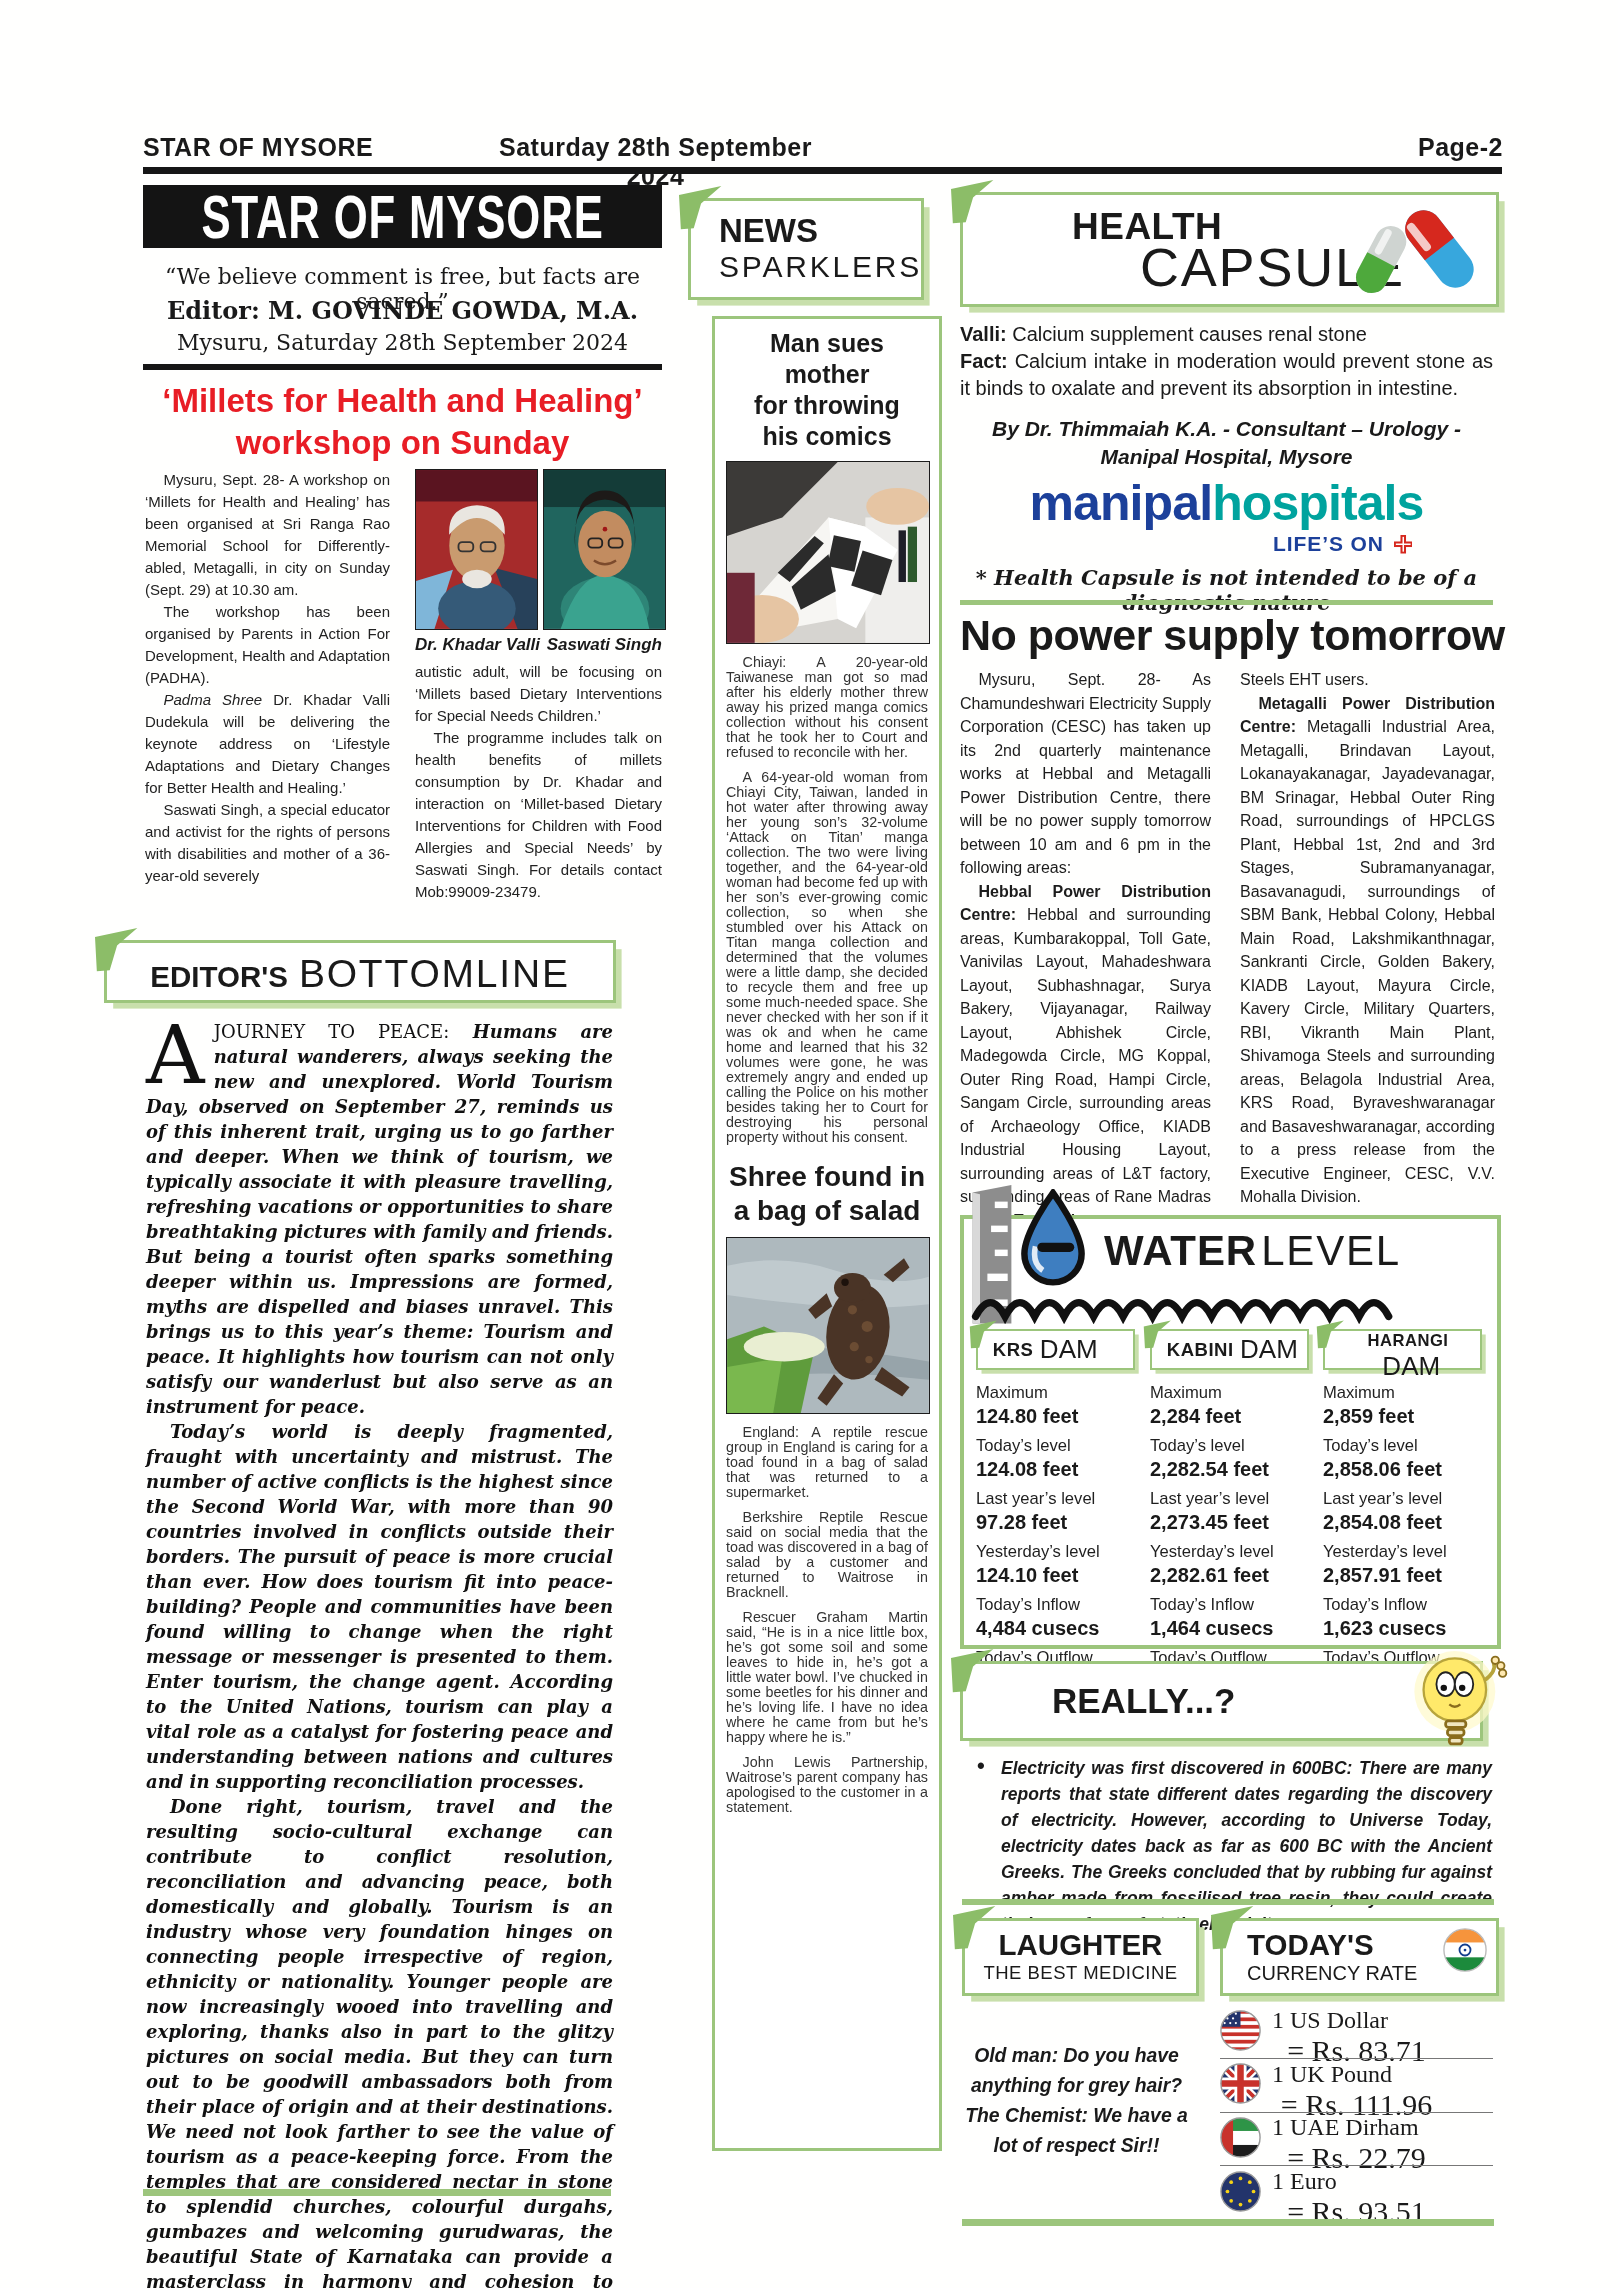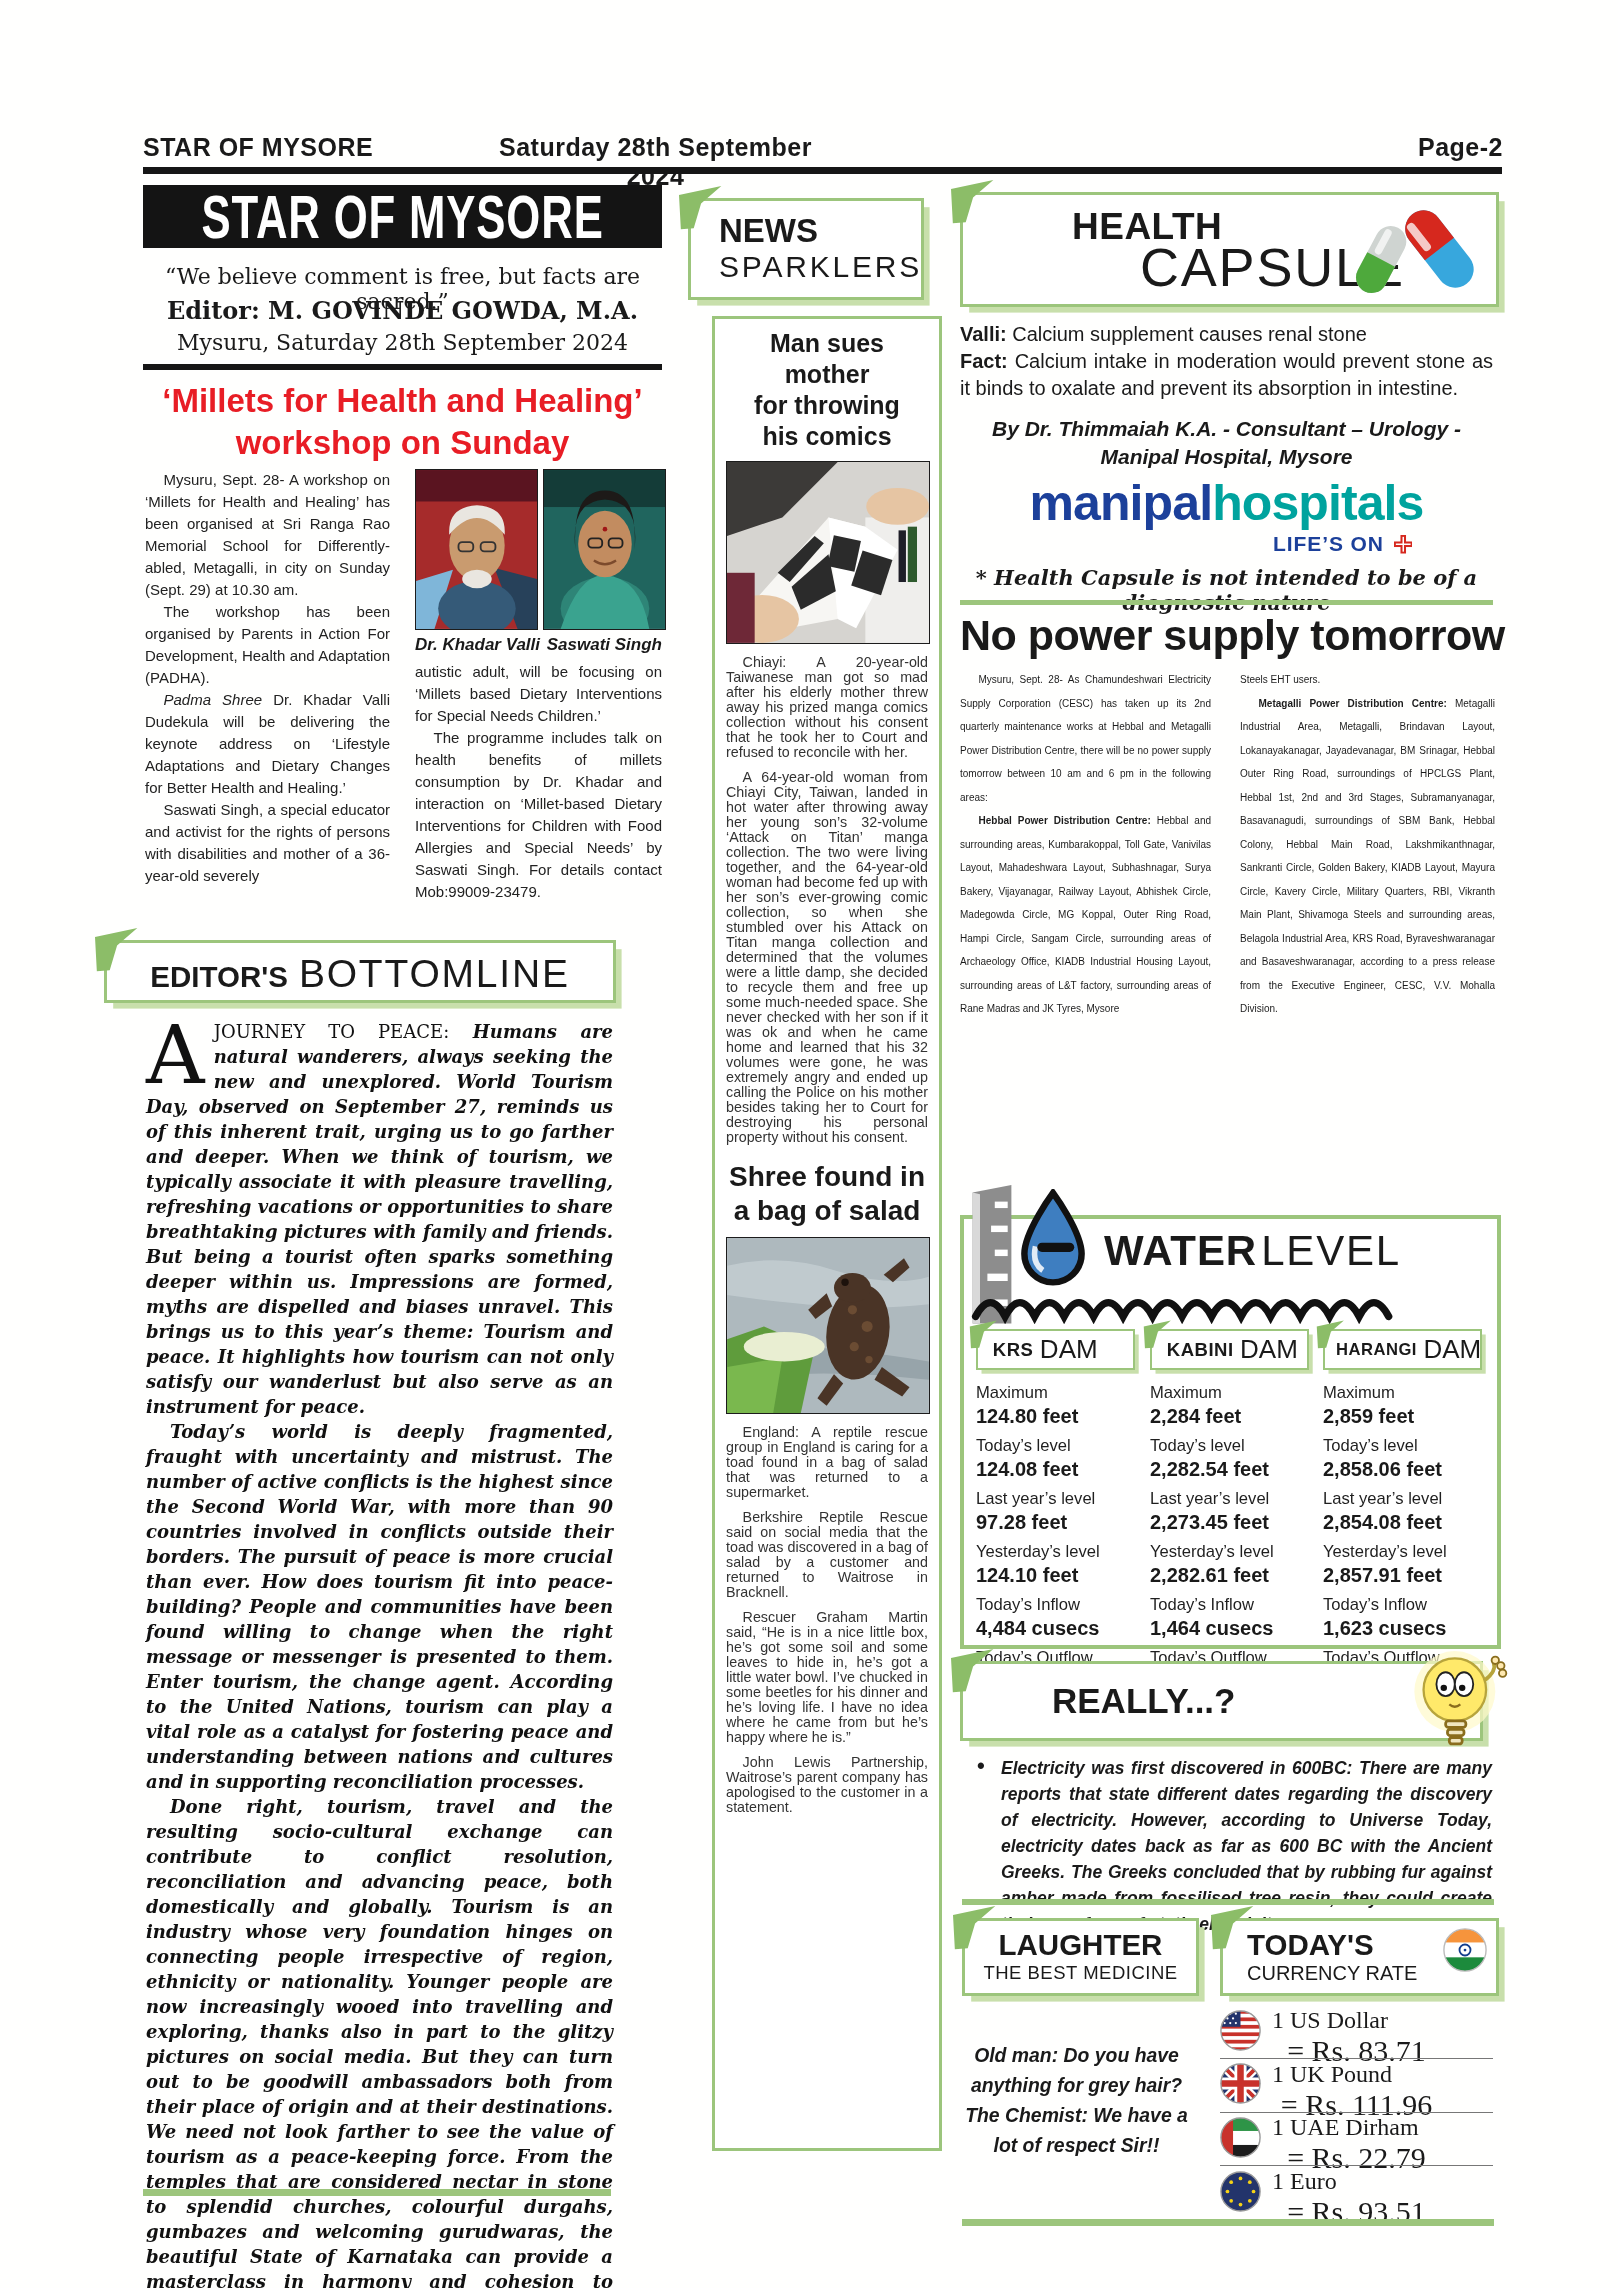--- a/index.html
+++ b/index.html
@@ -40,21 +40,21 @@
   .photo-frame{border:1.8px solid #1c1c1c;background:#ddd;overflow:hidden;}
   
   .hc-title1{font-weight:900;font-size:37px;letter-spacing:0.5px;}
   .hc-title2{font-weight:300;font-size:54px;letter-spacing:1.8px;font-stretch:normal;}
   .mythfact{font-size:20px;line-height:27px;}
   .byline{font-weight:700;font-style:italic;font-size:21px;line-height:28px;}
   .logo1{color:#1c409a;font-weight:700;font-size:50px;letter-spacing:-0.9px;}
   .logo2{color:#00a39e;font-weight:700;font-size:50px;letter-spacing:-0.9px;}
   .lifeson{color:#1c409a;font-weight:700;font-size:21px;letter-spacing:0.9px;}
   .power-head{font-weight:900;font-size:43px;letter-spacing:-0.5px;}
-  .power-body{font-size:10px;line-height:23.5px;color:#1c1c1c;}
+  .power-body{font-size:16px;line-height:23.5px;color:#1c1c1c;}
   .power-body p{margin:0;text-indent:18.5px;}
   .wl-title1{font-weight:900;font-size:42px;letter-spacing:0.9px;}
   .wl-title2{font-weight:300;font-size:42px;letter-spacing:1.8px;}
   .dam-hdr{border:2.8px solid #9cc57c;background:#fff;box-shadow:4.6px 4.6px 0 -0.9px #c8dfab;
            display:flex;align-items:center;padding-left:14.8px;}
   .dam-bold{font-weight:900;font-size:18.5px;letter-spacing:0.5px;}
   .dam-light{font-weight:300;font-size:26px;margin-left:6.5px;}
   .wl-label{font-size:16.6px;color:#1f1f1f;margin:0 0 1.8px 0;}
   .wl-value{font-weight:900;font-size:20px;margin:0 0 8.3px 0;}
   .really-txt{font-weight:900;font-size:35px;}
@@ -355,21 +355,21 @@
       <div class="wl-label">Yesterday’s level</div>
       <div class="wl-value">2,282.61 feet</div>
       <div class="wl-label">Today’s Inflow</div>
       <div class="wl-value">1,464 cusecs</div>
       <div class="wl-label">Today’s Outflow</div>
       <div class="wl-value">1,850 cusecs</div>
     </div>
   </div>
 
   <div class="abs" style="left:1323px;top:1329px;width:159px;">
-    <div class="dam-hdr" style="height:37px;position:relative;padding-left:11px;">
+    <div class="dam-hdr" style="height:37px;position:relative;padding-left:11px;flex-direction:column;">
       <svg class="flag-sm" viewBox="0 0 100 100">
           <path d="M4,96 L0,22 L92,2 L48,40 L32,94 Z" fill="#8cbd68"></path>
         </svg>
       <span class="dam-bold" style="font-size:16.6px;">HARANGI</span>
         <span class="dam-light">DAM</span>
     </div>
     <div style="margin-top:13px;">
       <div class="wl-label">Maximum</div>
       <div class="wl-value">2,859 feet</div>
       <div class="wl-label">Today’s level</div>

